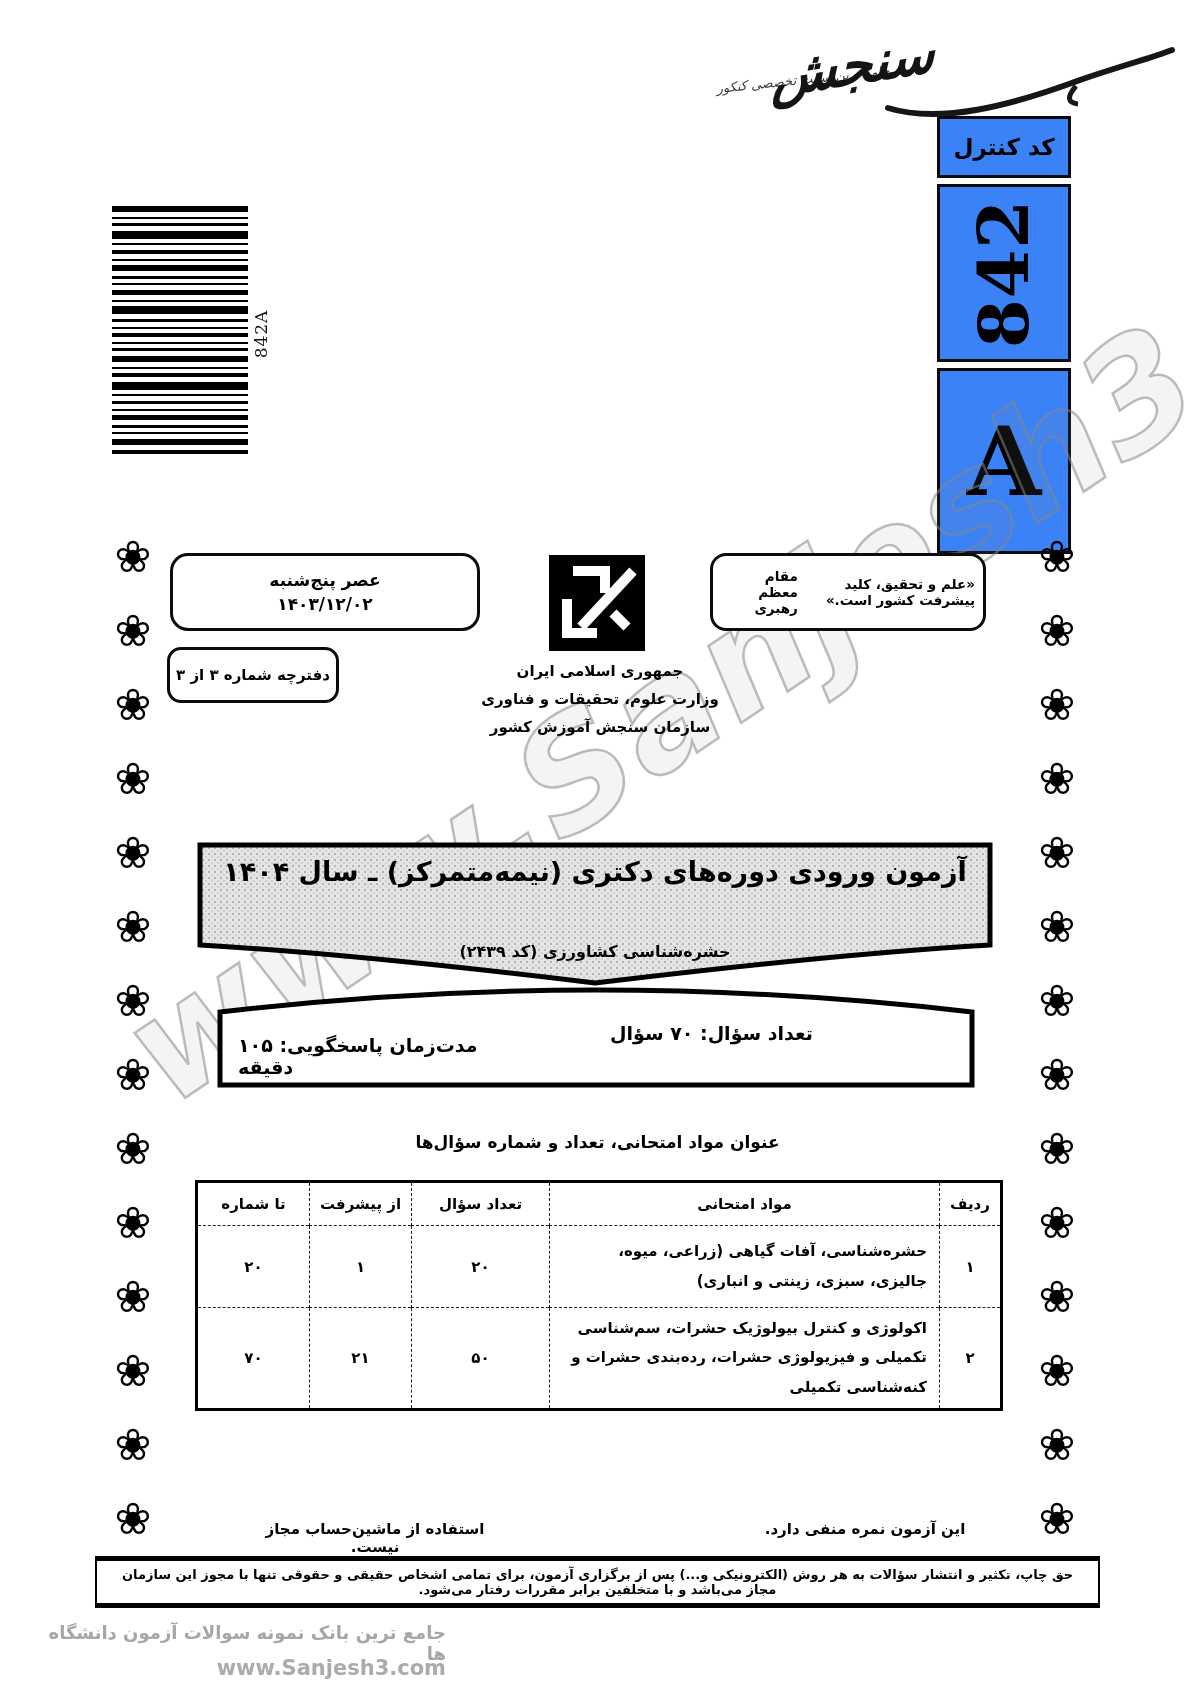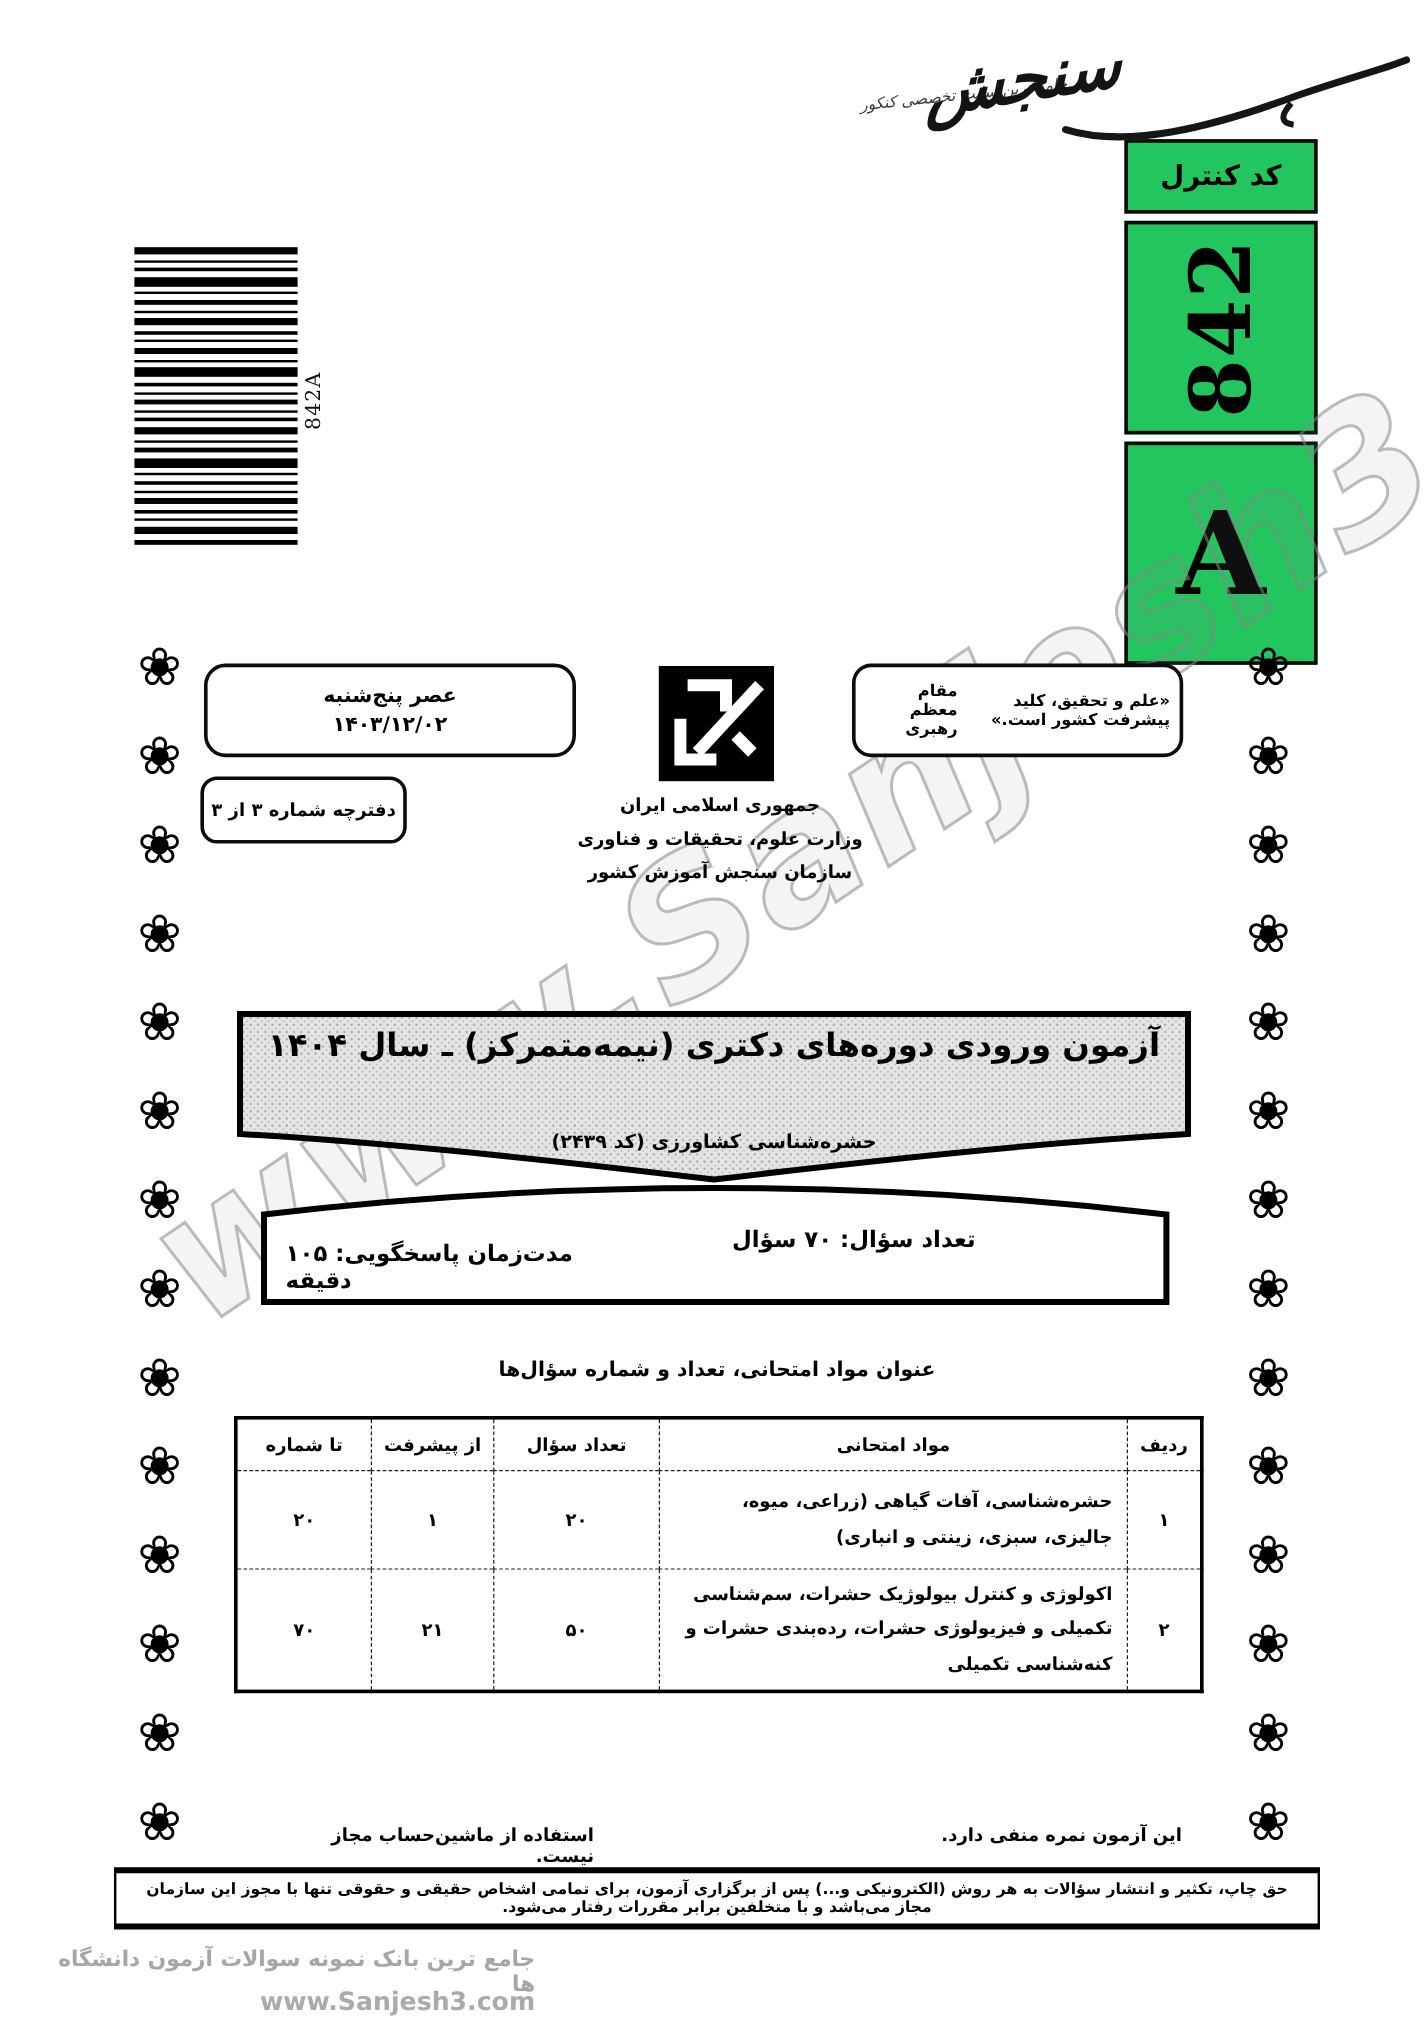--- a/index.html
+++ b/index.html
@@ -21,21 +21,21 @@
     letter-spacing:-2px;
   }
   .brand-swash{position:absolute;left:120px;top:8px;}
   .brand-tagline{
     position:absolute;left:-62px;top:44px;width:210px;
     font-size:13px;font-style:italic;color:#3a3a3a;
     transform:rotate(-6deg);text-align:center;direction:rtl;
   }
 
   
-  .ctrl-box{left:937px;width:161px;border:3px solid #0a0a0a;background:#22c55e;box-sizing:border-box;}
+  .ctrl-box{left:937px;width:134px;border:3px solid #0a0a0a;background:#3b82f6;box-sizing:border-box;}
   .ctrl-header{top:116px;height:62px;display:flex;align-items:center;justify-content:center;
     font-size:23px;font-weight:bold;}
   .ctrl-code{top:184px;height:178px;display:flex;align-items:center;justify-content:center;}
   .ctrl-code span{
     transform:rotate(-90deg);font-family:"DejaVu Serif","Liberation Serif",serif;
     font-size:70px;font-weight:bold;letter-spacing:1px;
   }
   .ctrl-series{top:368px;height:186px;display:flex;align-items:center;justify-content:center;}
   .ctrl-series span{
     font-family:"DejaVu Serif","Liberation Serif",serif;
@@ -105,21 +105,21 @@
     border:1.5px dashed #1c1c1c;font-weight:bold;box-sizing:border-box;
   }
   table.exam th{height:44px;font-size:15px;text-align:center;}
   table.exam td{font-size:15px;}
   td.num{text-align:center;font-size:16px;}
   td.subject{padding:6px 12px;line-height:1.95;text-align:right;}
   tr.r1 td{height:82px;}
   tr.r2 td{height:86px;}
 
   
-  .note{top:1520px;font-size:15px;font-weight:bold;text-align:right;}
+  .note{top:1520px;font-size:15px;font-weight:bold;text-align:center;}
   .note-negative{left:745px;width:240px;}
   .note-calculator{left:255px;width:240px;}
 
   
   .copyright-bar{
     left:95px;top:1556px;width:1005px;height:52px;box-sizing:border-box;
     border:2.5px solid #000;border-top-width:5px;border-bottom-width:5px;
     display:flex;align-items:center;justify-content:center;
     font-size:13px;font-weight:bold;letter-spacing:-0.2px;
     padding:0 8px;text-align:center;

